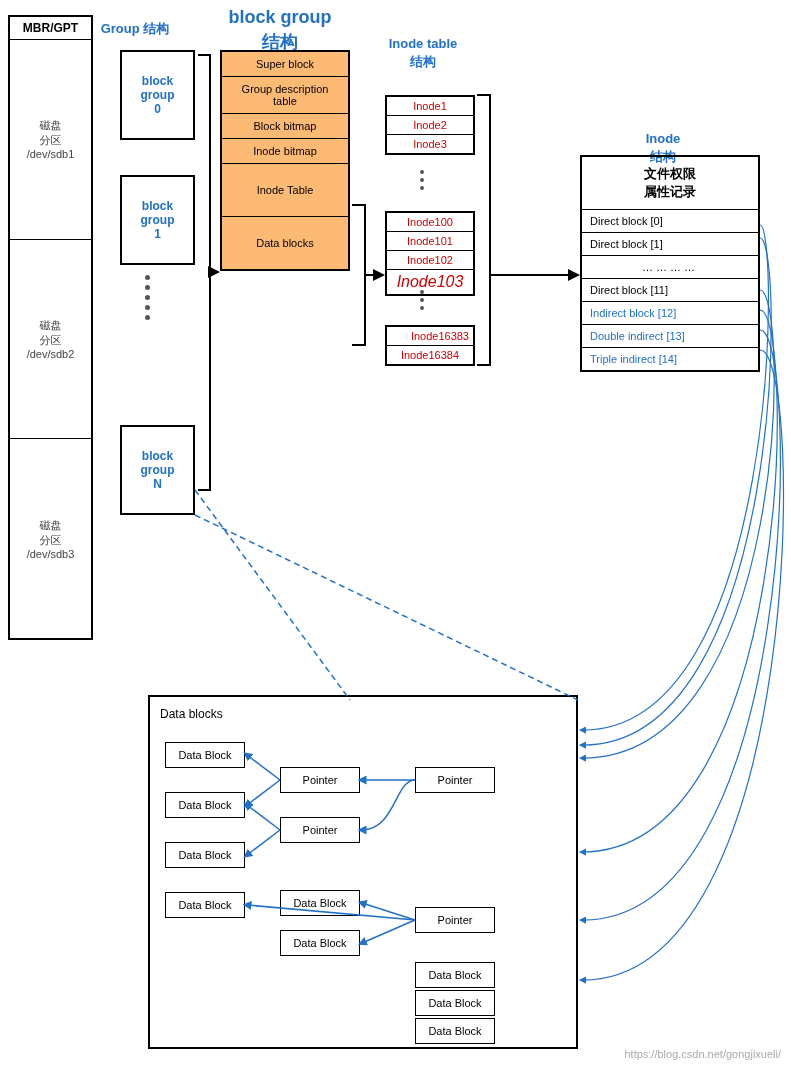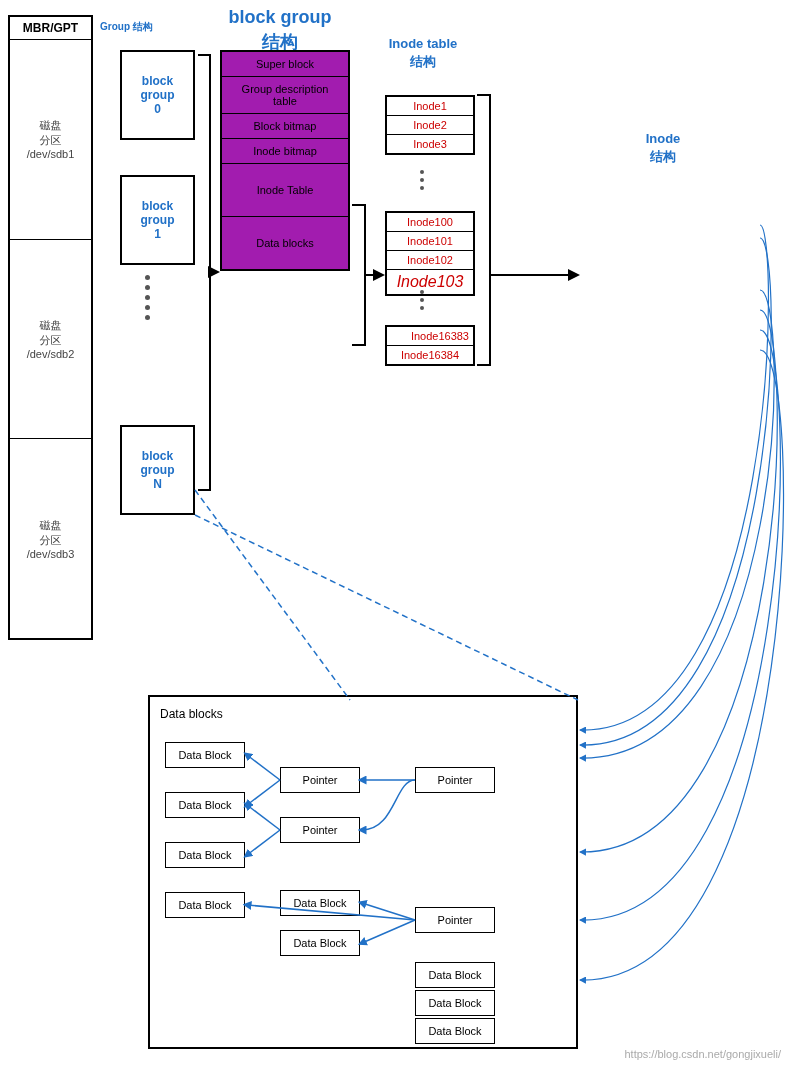--- a/index.html
+++ b/index.html
@@ -46,38 +46,39 @@
       text-align: center;
       padding: 2px;
     }
     .disk-partition:last-child { border-bottom: none; }
 
     
     .group-struct-label {
       position: absolute;
       top: 20px; left: 100px;
       color: #2171c7;
-      font-size: 10px;
+      font-size: 13px;
       font-weight: bold;
+      text-align: center;
       width: 70px;
     }
 
     
     .bg-detail {
       position: absolute;
       top: 50px; left: 220px;
       width: 130px;
       border: 2px solid #000;
     }
     .bg-row {
       border-bottom: 1px solid #000;
       padding: 6px 4px;
       font-size: 11px;
       text-align: center;
-      background: #a21caf;
+      background: #fdba74;
     }
     .bg-row:last-child { border-bottom: none; }
     .bg-row.tall { padding: 20px 4px; }
 
     
     .inode-struct-box {
       position: absolute;
       top: 155px; left: 580px;
       width: 180px;
       border: 2px solid #000;
@@ -233,20 +234,30 @@
 
   <div style="position:absolute;top:325px;left:385px;width:90px;border:2px solid #000;">
     <div style="border-bottom:1px solid #000;padding:3px 4px;font-size:11px;text-align:right;color:#c00;">Inode16383</div>
     <div style="padding:3px 4px;font-size:11px;text-align:center;color:#c00;">Inode16384</div>
   </div>
 
   <div style="position:absolute;top:130px;left:618px;color:#2171c7;font-size:13px;font-weight:bold;text-align:center;width:90px;line-height:1.4;">
     Inode<br>结构
   </div>
 
+  <div class="inode-struct-box">
+    <div class="inode-struct-header">文件权限<br>属性记录</div>
+    <div class="inode-struct-row">Direct block [0]</div>
+    <div class="inode-struct-row">Direct block [1]</div>
+    <div class="inode-struct-row dots-row">…………</div>
+    <div class="inode-struct-row">Direct block [11]</div>
+    <div class="inode-struct-row blue">Indirect  block [12]</div>
+    <div class="inode-struct-row blue">Double indirect [13]</div>
+    <div class="inode-struct-row blue">Triple indirect [14]</div>
+  </div>
 
   <div style="position:absolute;top:695px;left:148px;width:430px;border:2px solid #000;background:#fff;padding:10px 10px 10px 10px;">
     <div style="font-size:12px;margin-bottom:6px;">Data blocks</div>
     <div style="position:relative;height:310px;">
 
       <div class="db-box" style="left:5px;top:15px;width:80px;height:26px;">Data Block</div>
       <div class="db-box" style="left:5px;top:65px;width:80px;height:26px;">Data Block</div>
       <div class="db-box" style="left:5px;top:115px;width:80px;height:26px;">Data Block</div>
       <div class="db-box" style="left:5px;top:165px;width:80px;height:26px;">Data Block</div>
 

